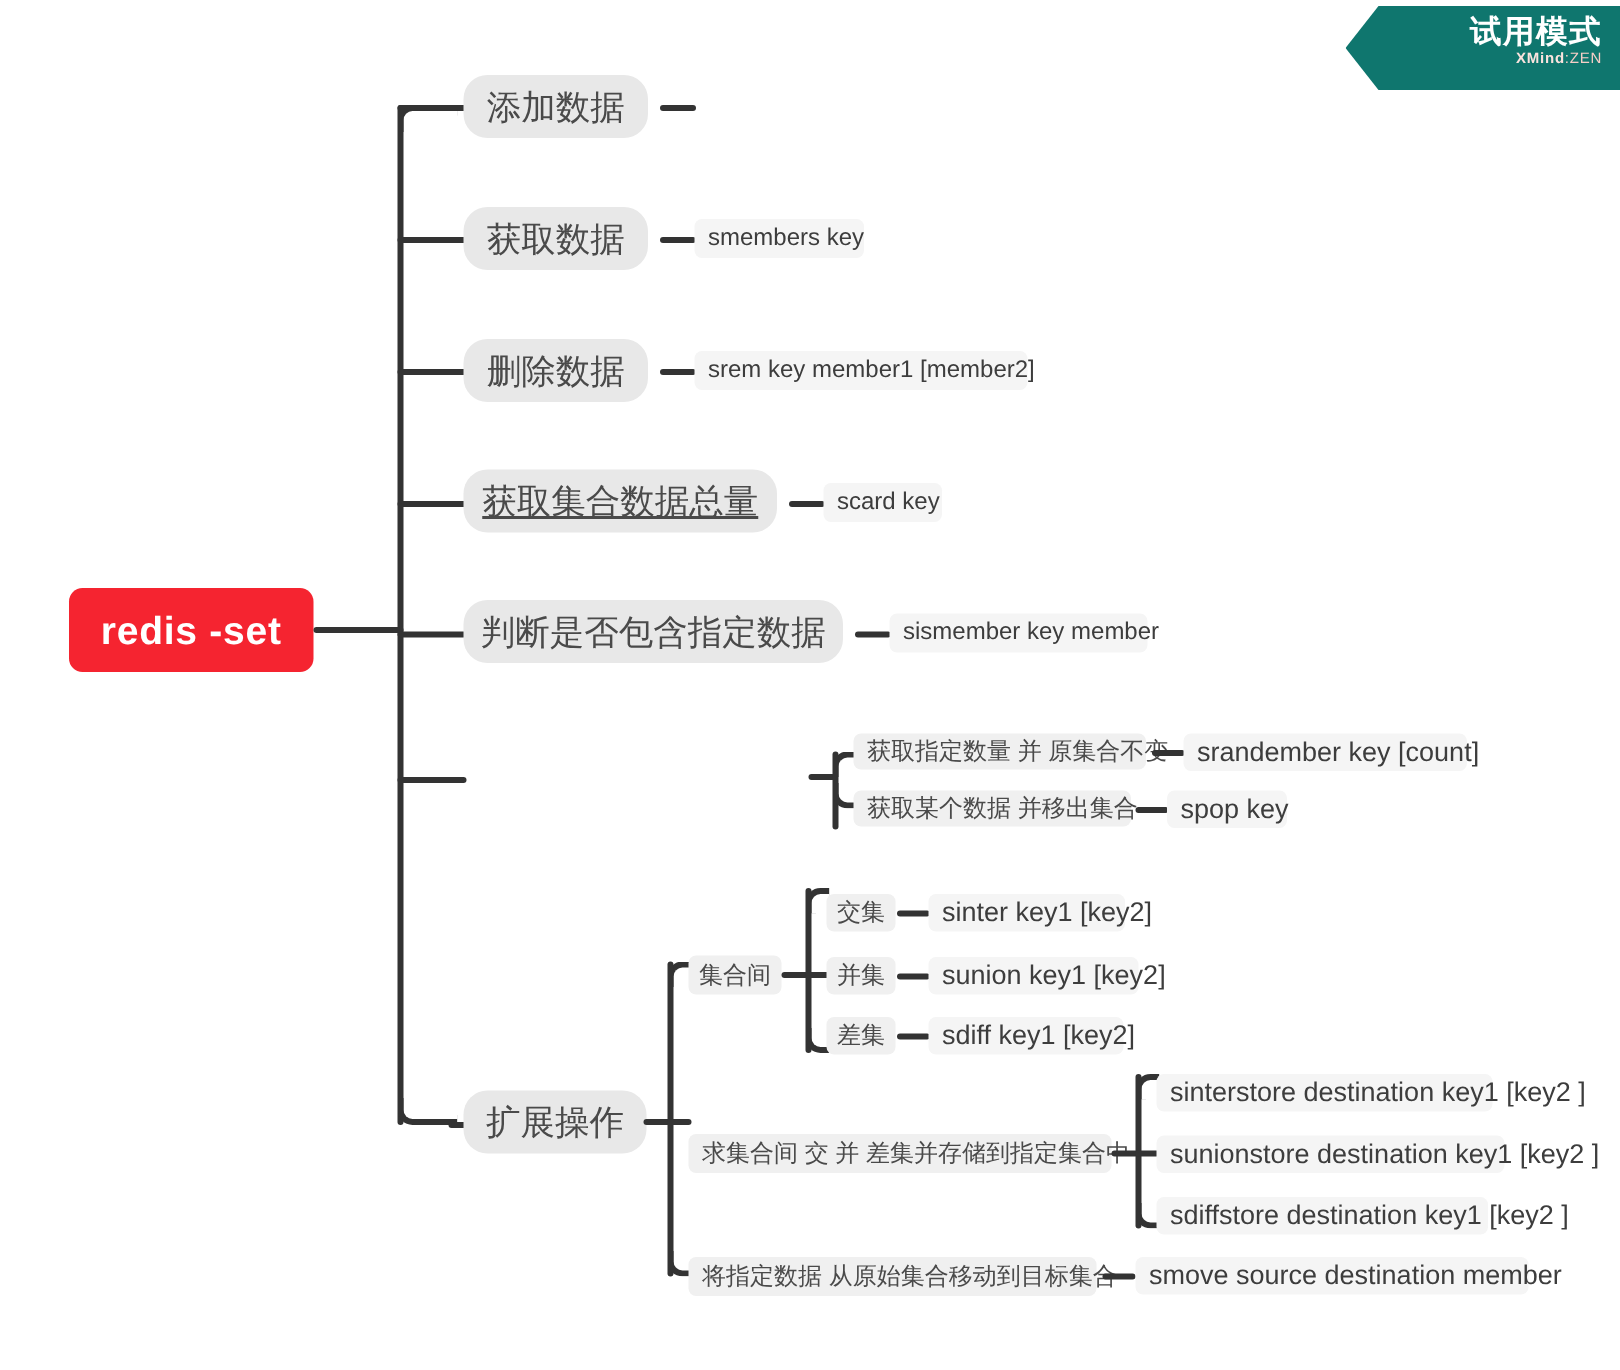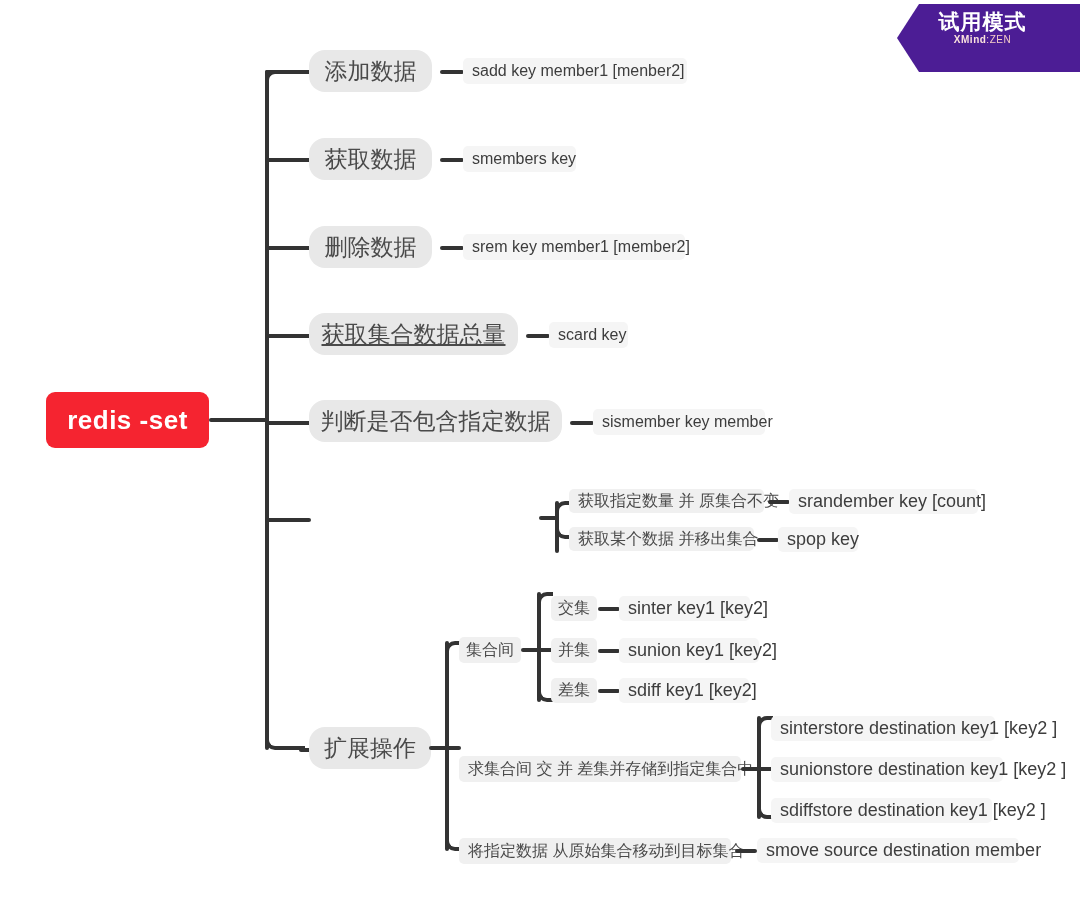--- a/index.html
+++ b/index.html
@@ -6,27 +6,27 @@
   body{
     width:1080px;height:913px;
     background:#ffffff;
     font-family:"Liberation Sans","DejaVu Sans",sans-serif;
     overflow:hidden;
   }
   #canvas{position:relative;width:1080px;height:913px;background:#fff;}
 
   
   .ribbon{
-    position:absolute;top:4px;left:897px;width:183px;height:68px;
-    background:#4c1d95;
+    position:absolute;top:4px;left:897px;width:183px;height:56px;
+    background:#0f766e;
     clip-path:polygon(0% 50%, 22px 0%, 100% 0%, 100% 100%, 22px 100%);
     color:#ffffff;
     box-sizing:border-box;
     padding:5px 12px 0 0;
-    text-align:center;
+    text-align:right;
   }
   .ribbon-title{
     font-size:21px;font-weight:700;letter-spacing:1px;line-height:25px;
     color:#ffffff;
   }
   .ribbon-sub{
     font-size:10px;font-weight:700;letter-spacing:0.5px;line-height:12px;
     color:#fbe3de;
   }
   .ribbon-sub .zen{font-weight:400;color:#f6cec7;}
@@ -95,21 +95,20 @@
   <div class="node root" style="left:46px;top:392px;width:163px;height:56px;">redis -set</div>
 
   <div class="elbow c-tl" style="left:265px;top:70px;width:40px;height:18px;"></div>
   <div class="conn v" style="left:265px;top:70px;height:680px;"></div>
   <div class="elbow c-bl" style="left:265px;top:732px;width:40px;height:18px;"></div>
   <div class="conn h" style="left:209px;top:418px;width:60px;"></div>
 
   <div class="conn h" style="left:265px;top:70px;width:46px;"></div>
   <div class="node lvl1" style="left:309px;top:50px;width:123px;height:42px;">添加数据</div>
   <div class="conn h" style="left:440px;top:70px;width:24px;"></div>
-  <div class="node leaf" style="left:463px;top:58px;width:224px;height:26px;justify-content:flex-start;">sadd key member1 [menber2]</div>
 
   <div class="conn h" style="left:265px;top:158px;width:46px;"></div>
   <div class="node lvl1" style="left:309px;top:138px;width:123px;height:42px;">获取数据</div>
   <div class="conn h" style="left:440px;top:158px;width:24px;"></div>
   <div class="node leaf" style="left:463px;top:146px;width:113px;height:26px;justify-content:flex-start;">smembers  key</div>
 
   <div class="conn h" style="left:265px;top:246px;width:46px;"></div>
   <div class="node lvl1" style="left:309px;top:226px;width:123px;height:42px;">删除数据</div>
   <div class="conn h" style="left:440px;top:246px;width:24px;"></div>
   <div class="node leaf" style="left:463px;top:234px;width:222px;height:26px;justify-content:flex-start;">srem key member1 [member2]</div>

